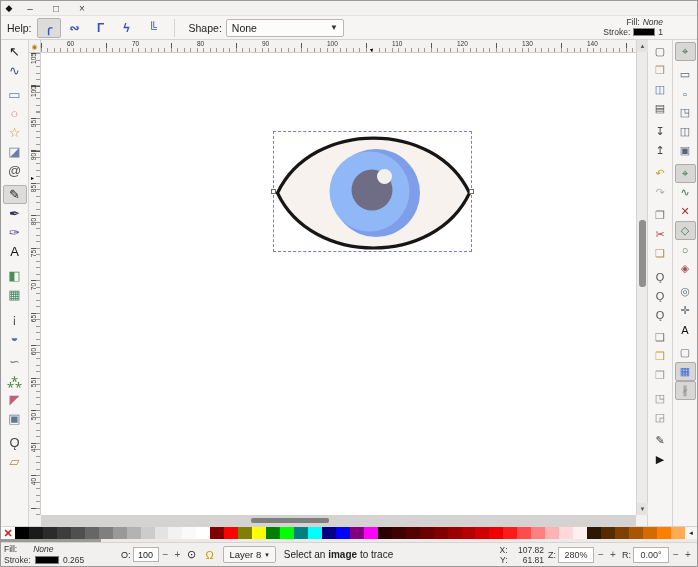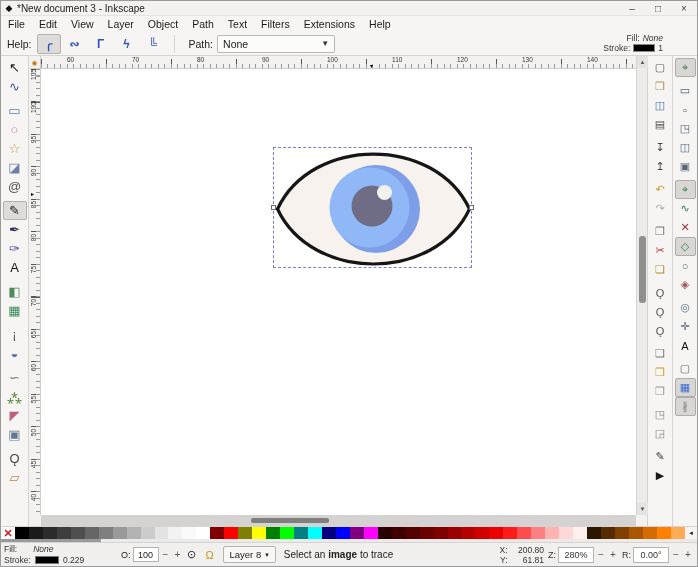--- a/index.html
+++ b/index.html
@@ -103,54 +103,40 @@
   .zr { display:flex; align-items:center; gap:2px; margin-right:4px; font-size:9px; color:#333; }
   .zr .fld { height:16px; background:#fff; border:1px solid #b5b4b2; display:flex; align-items:center; justify-content:center; font-size:9px; padding:0 4px; min-width:36px; }
 </style>
 </head>
 <body>
 
 <div class="app">
 
   <div class="titlebar">
     <div class="logo">◆</div>
-    <div class="title">*New document 3 - Inkscape</div>
     <div class="win-btns">
       <div class="win-btn">–</div>
       <div class="win-btn">□</div>
       <div class="win-btn">×</div>
     </div>
   </div>
 
-  <div class="menubar">
-
-  <div class="menu-item">File</div>
-      <div class="menu-item">Edit</div>
-      <div class="menu-item">View</div>
-      <div class="menu-item">Layer</div>
-      <div class="menu-item">Object</div>
-      <div class="menu-item">Path</div>
-      <div class="menu-item">Text</div>
-      <div class="menu-item">Filters</div>
-      <div class="menu-item">Extensions</div>
-      <div class="menu-item">Help</div>
-    </div>
 
   <div class="toolctrl">
     <span class="lbl">Help:</span>
     <span style="display:flex">
 
     <span class="mode-btn active">╭</span>
         <span class="mode-btn">∾</span>
         <span class="mode-btn">Γ</span>
         <span class="mode-btn">ϟ</span>
         <span class="mode-btn">╚</span>
       </span>
     <span class="tsep"></span>
-    <span class="lbl">Path:</span>
+    <span class="lbl">Shape:</span>
     <span class="shape-dd">
       <span class="val">None</span>
       <span class="arr">▼</span>
     </span>
     <span class="fs-ind">
       <span class="row">
           <span>Fill:</span>
           <span class="none">None</span>
         </span>
       <span class="row">
@@ -358,40 +344,40 @@
 
   <div class="statusbar">
     <div class="fs-block">
       <div class="row">
           <span>Fill:</span>
           <span class="none">None</span>
         </div>
       <div class="row">
           <span>Stroke:</span>
           <span class="sw" style="background: rgb(0, 0, 0);"></span>
-          <span>0.229</span>
+          <span>0.265</span>
         </div>
     </div>
     <div class="opacity">
       <span style="font-size:9px;">O:</span>
       <span class="fld">100</span>
       <span class="spin">−</span>
       <span class="spin">+</span>
     </div>
     <span class="layer-vis">⊙</span>
     <span class="layer-lock">Ω</span>
     <span class="layer-btn">
       <span>Layer 8</span>
       <span class="arr">▾</span>
     </span>
     <div class="status-msg">
       <span>Select an </span><b>image</b><span> to trace</span>
     </div>
     <div class="coords">
-      <div><span>X:</span> <span class="num">200.80</span></div>
+      <div><span>X:</span> <span class="num">107.82</span></div>
       <div><span>Y:</span> <span class="num">61.81</span></div>
     </div>
     <div class="zr">
       <span>Z:</span>
       <span class="fld">280%</span>
       <span class="spin">−</span>
       <span class="spin">+</span>
     </div>
     <div class="zr">
       <span>R:</span>

